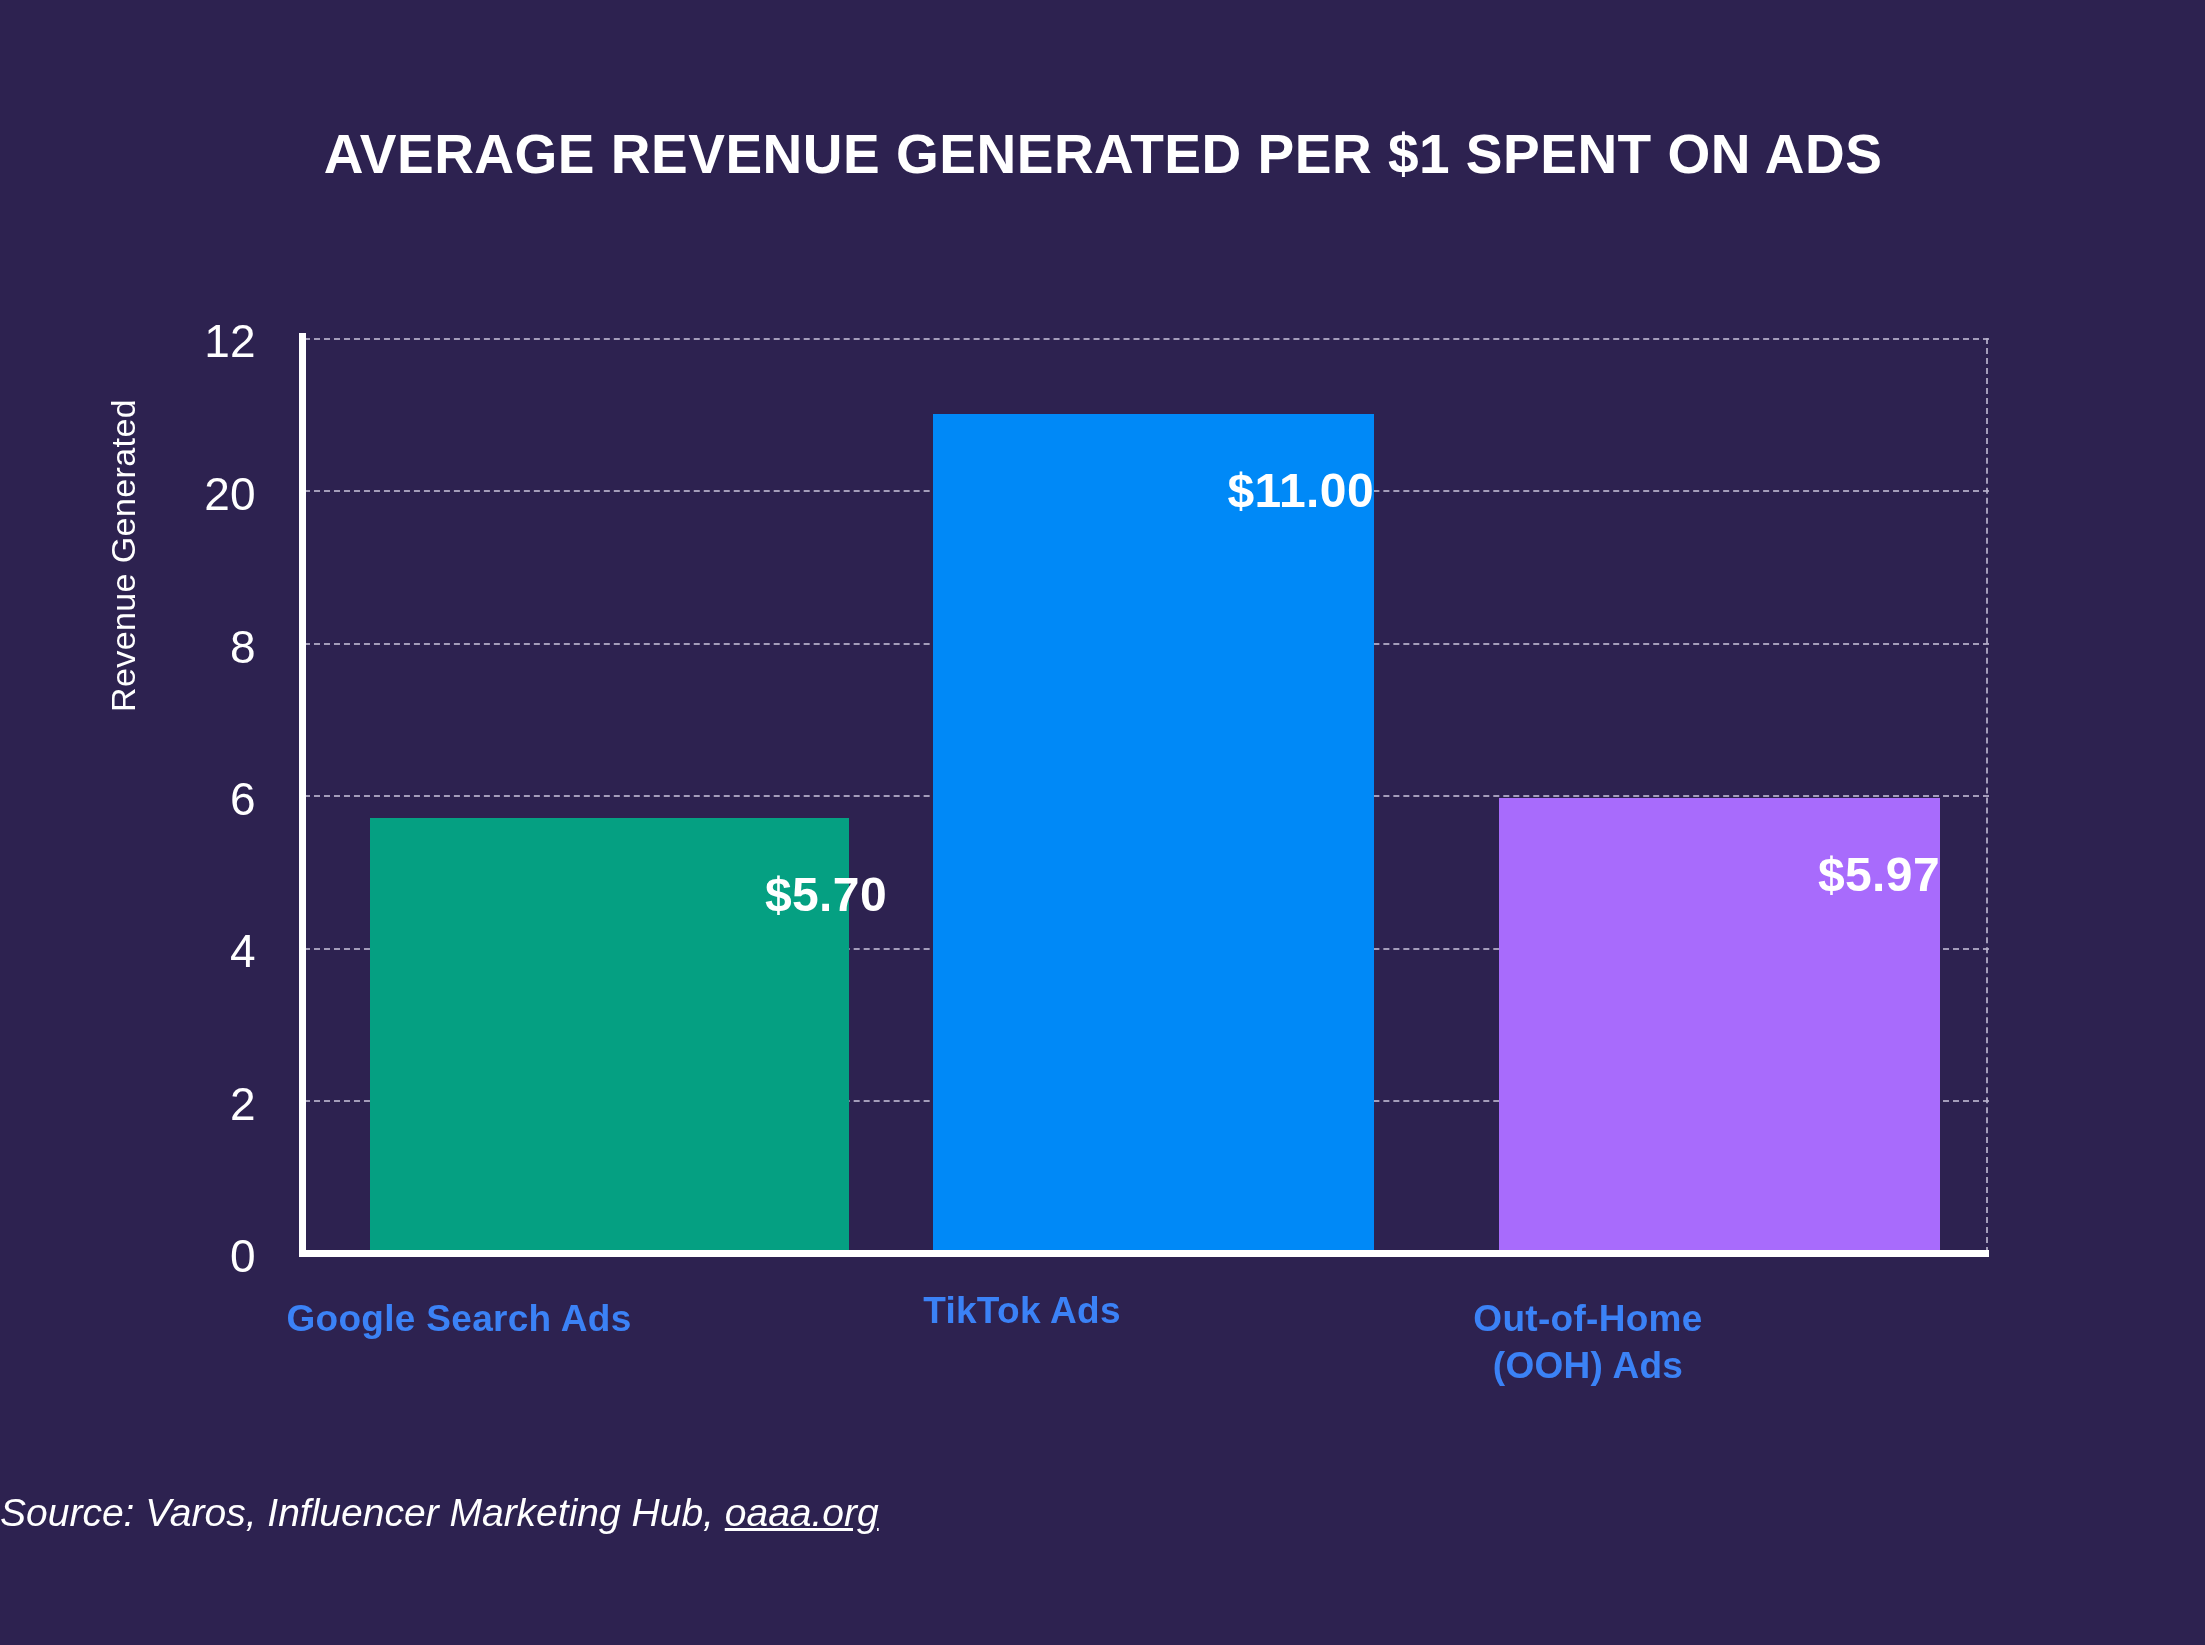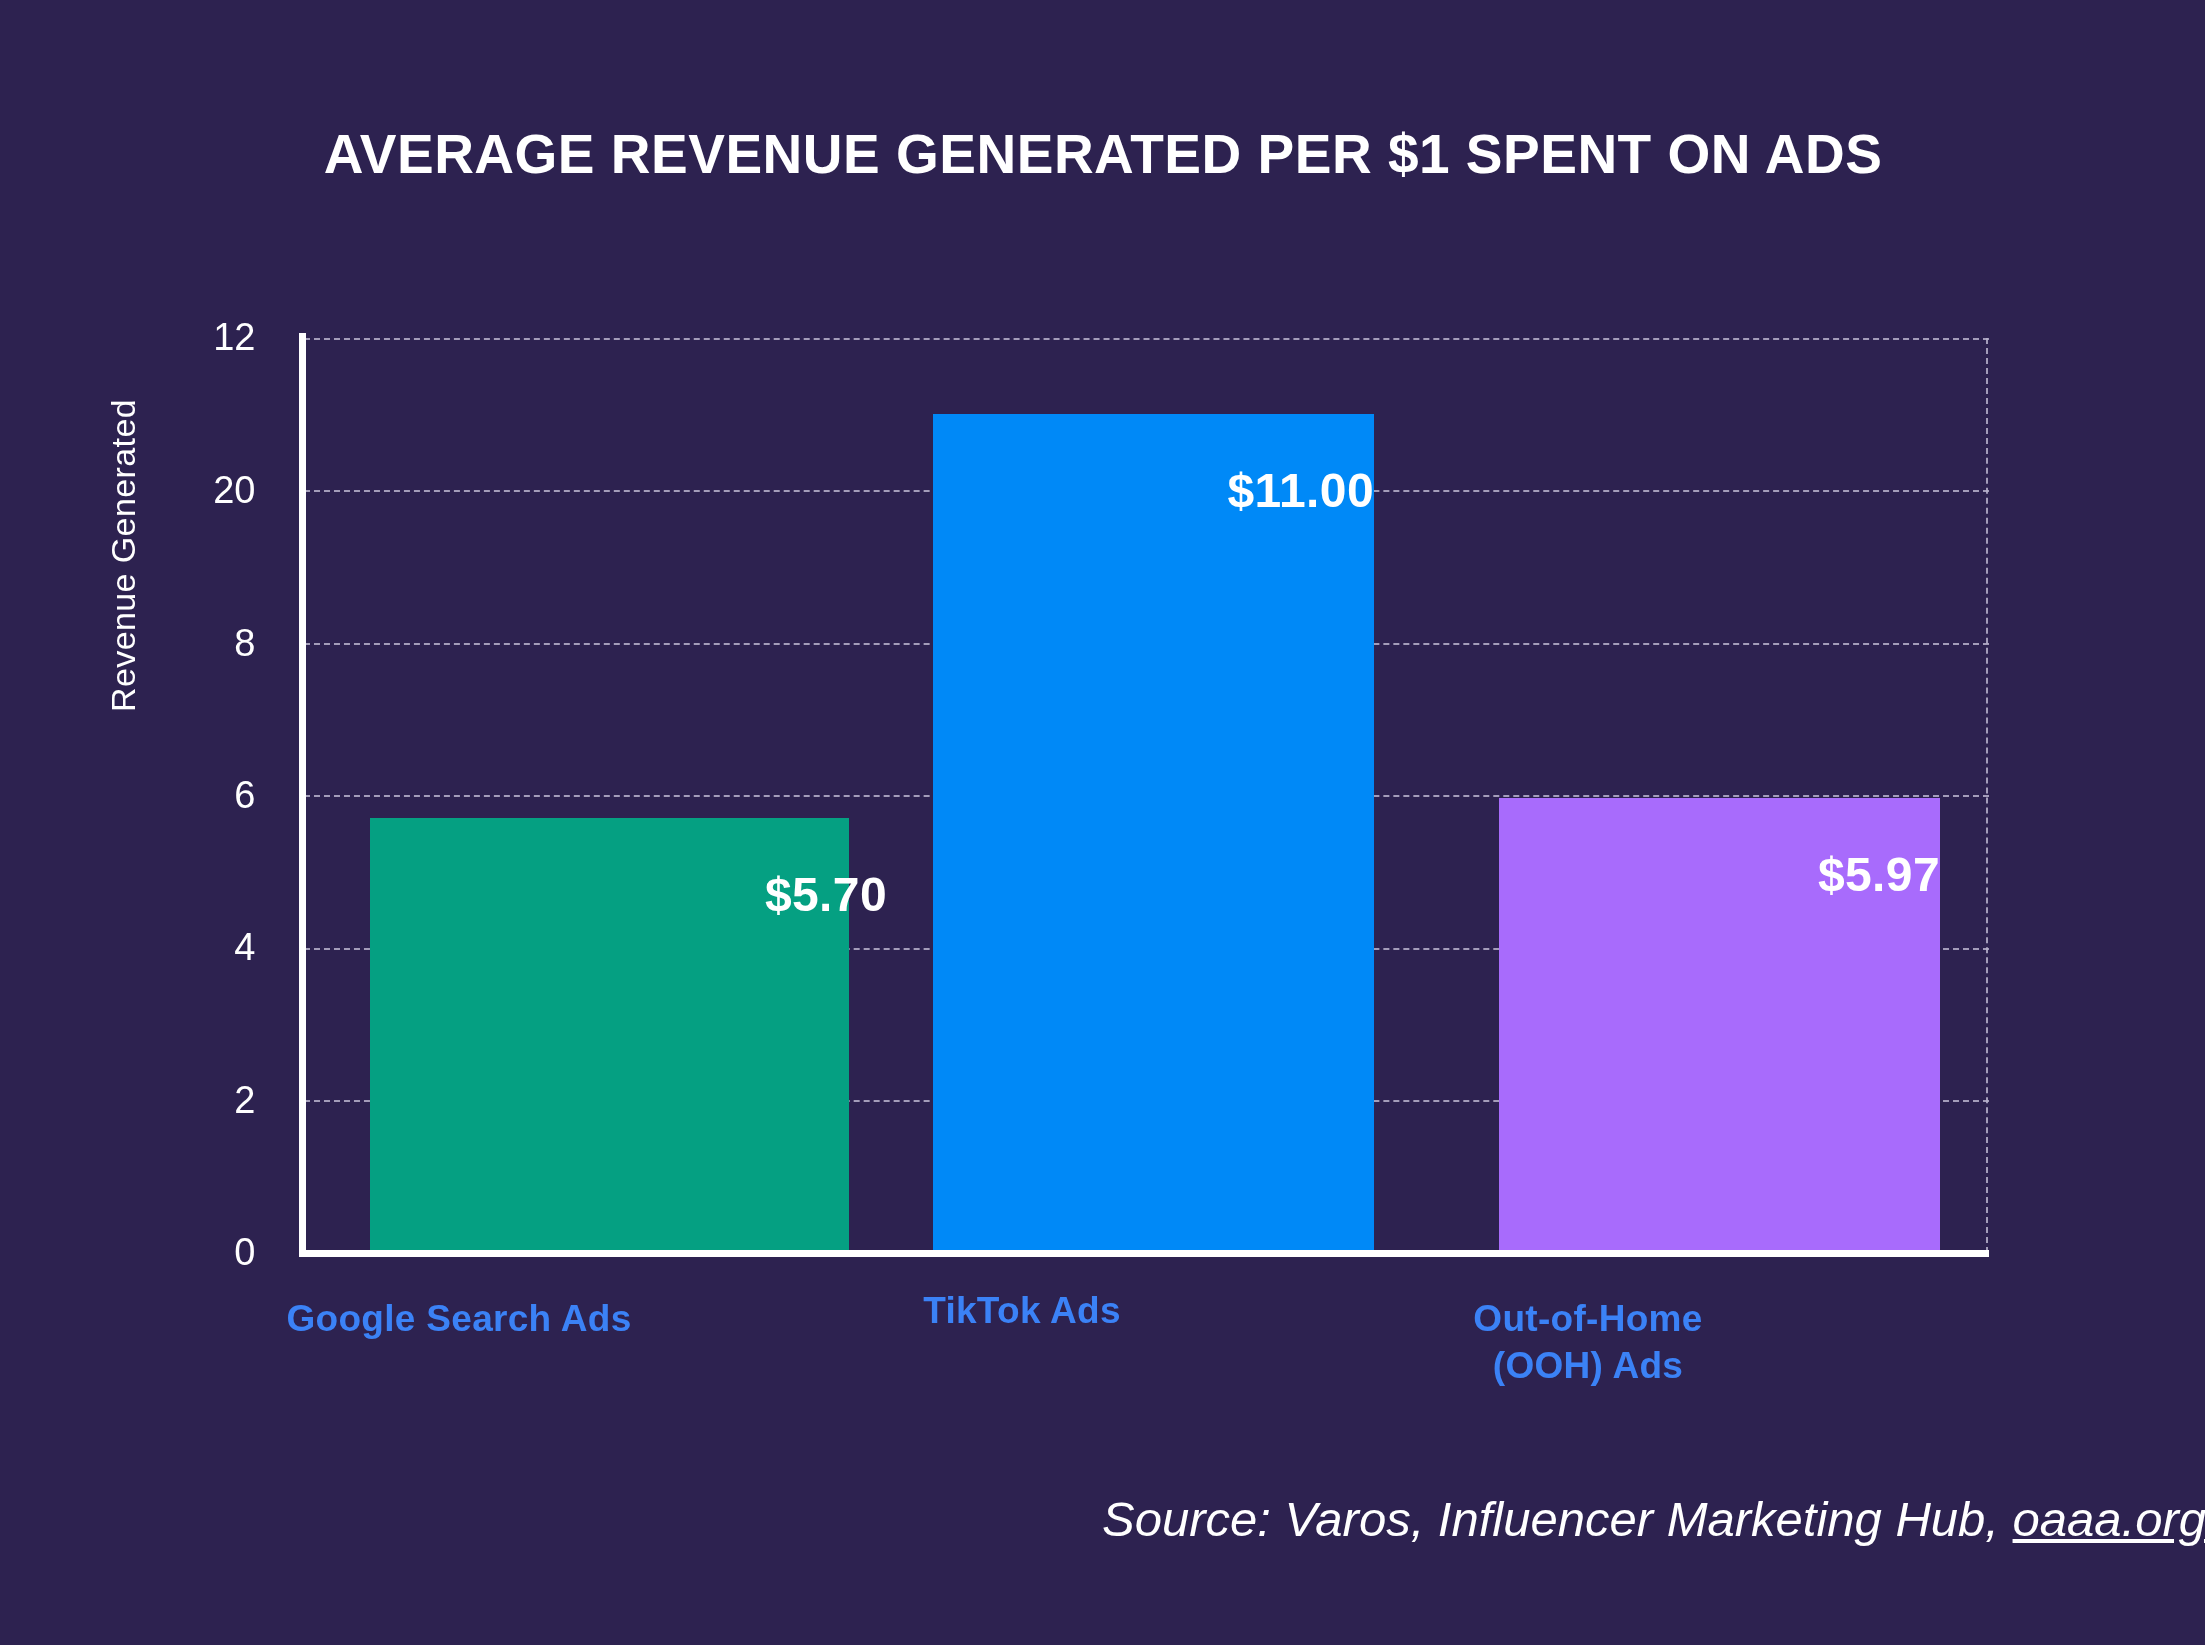--- a/index.html
+++ b/index.html
@@ -96,21 +96,21 @@
     height: 915px;
     border-left: 2.6px dashed #b9b3cd;
     opacity: 0.85;
   }
 
   .ytick {
     position: absolute;
     width: 229px;
     text-align: right;
     color: #ffffff;
-    font-size: 38px;
+    font-size: 46px;
     line-height: 1;
   }
 
   
   .bar {
     position: absolute;
     bottom: 0;
   }
   .bar-value {
     position: absolute;
@@ -131,23 +131,23 @@
     letter-spacing: 0.3px;
     line-height: 1.28;
   }
 
   
   #source-note {
     position: absolute;
     left: 0;
     top: 1491px;
     width: 2206px;
-    text-align: right;
-    color: #ffffff;
-    font-size: 49px;
+    text-align: left;
+    color: #ffffff;
+    font-size: 39px;
     font-style: italic;
   }
   #source-link {
     text-decoration: underline;
     font-style: italic;
     color: #ffffff;
   }
 </style>
 </head>
 <body>

